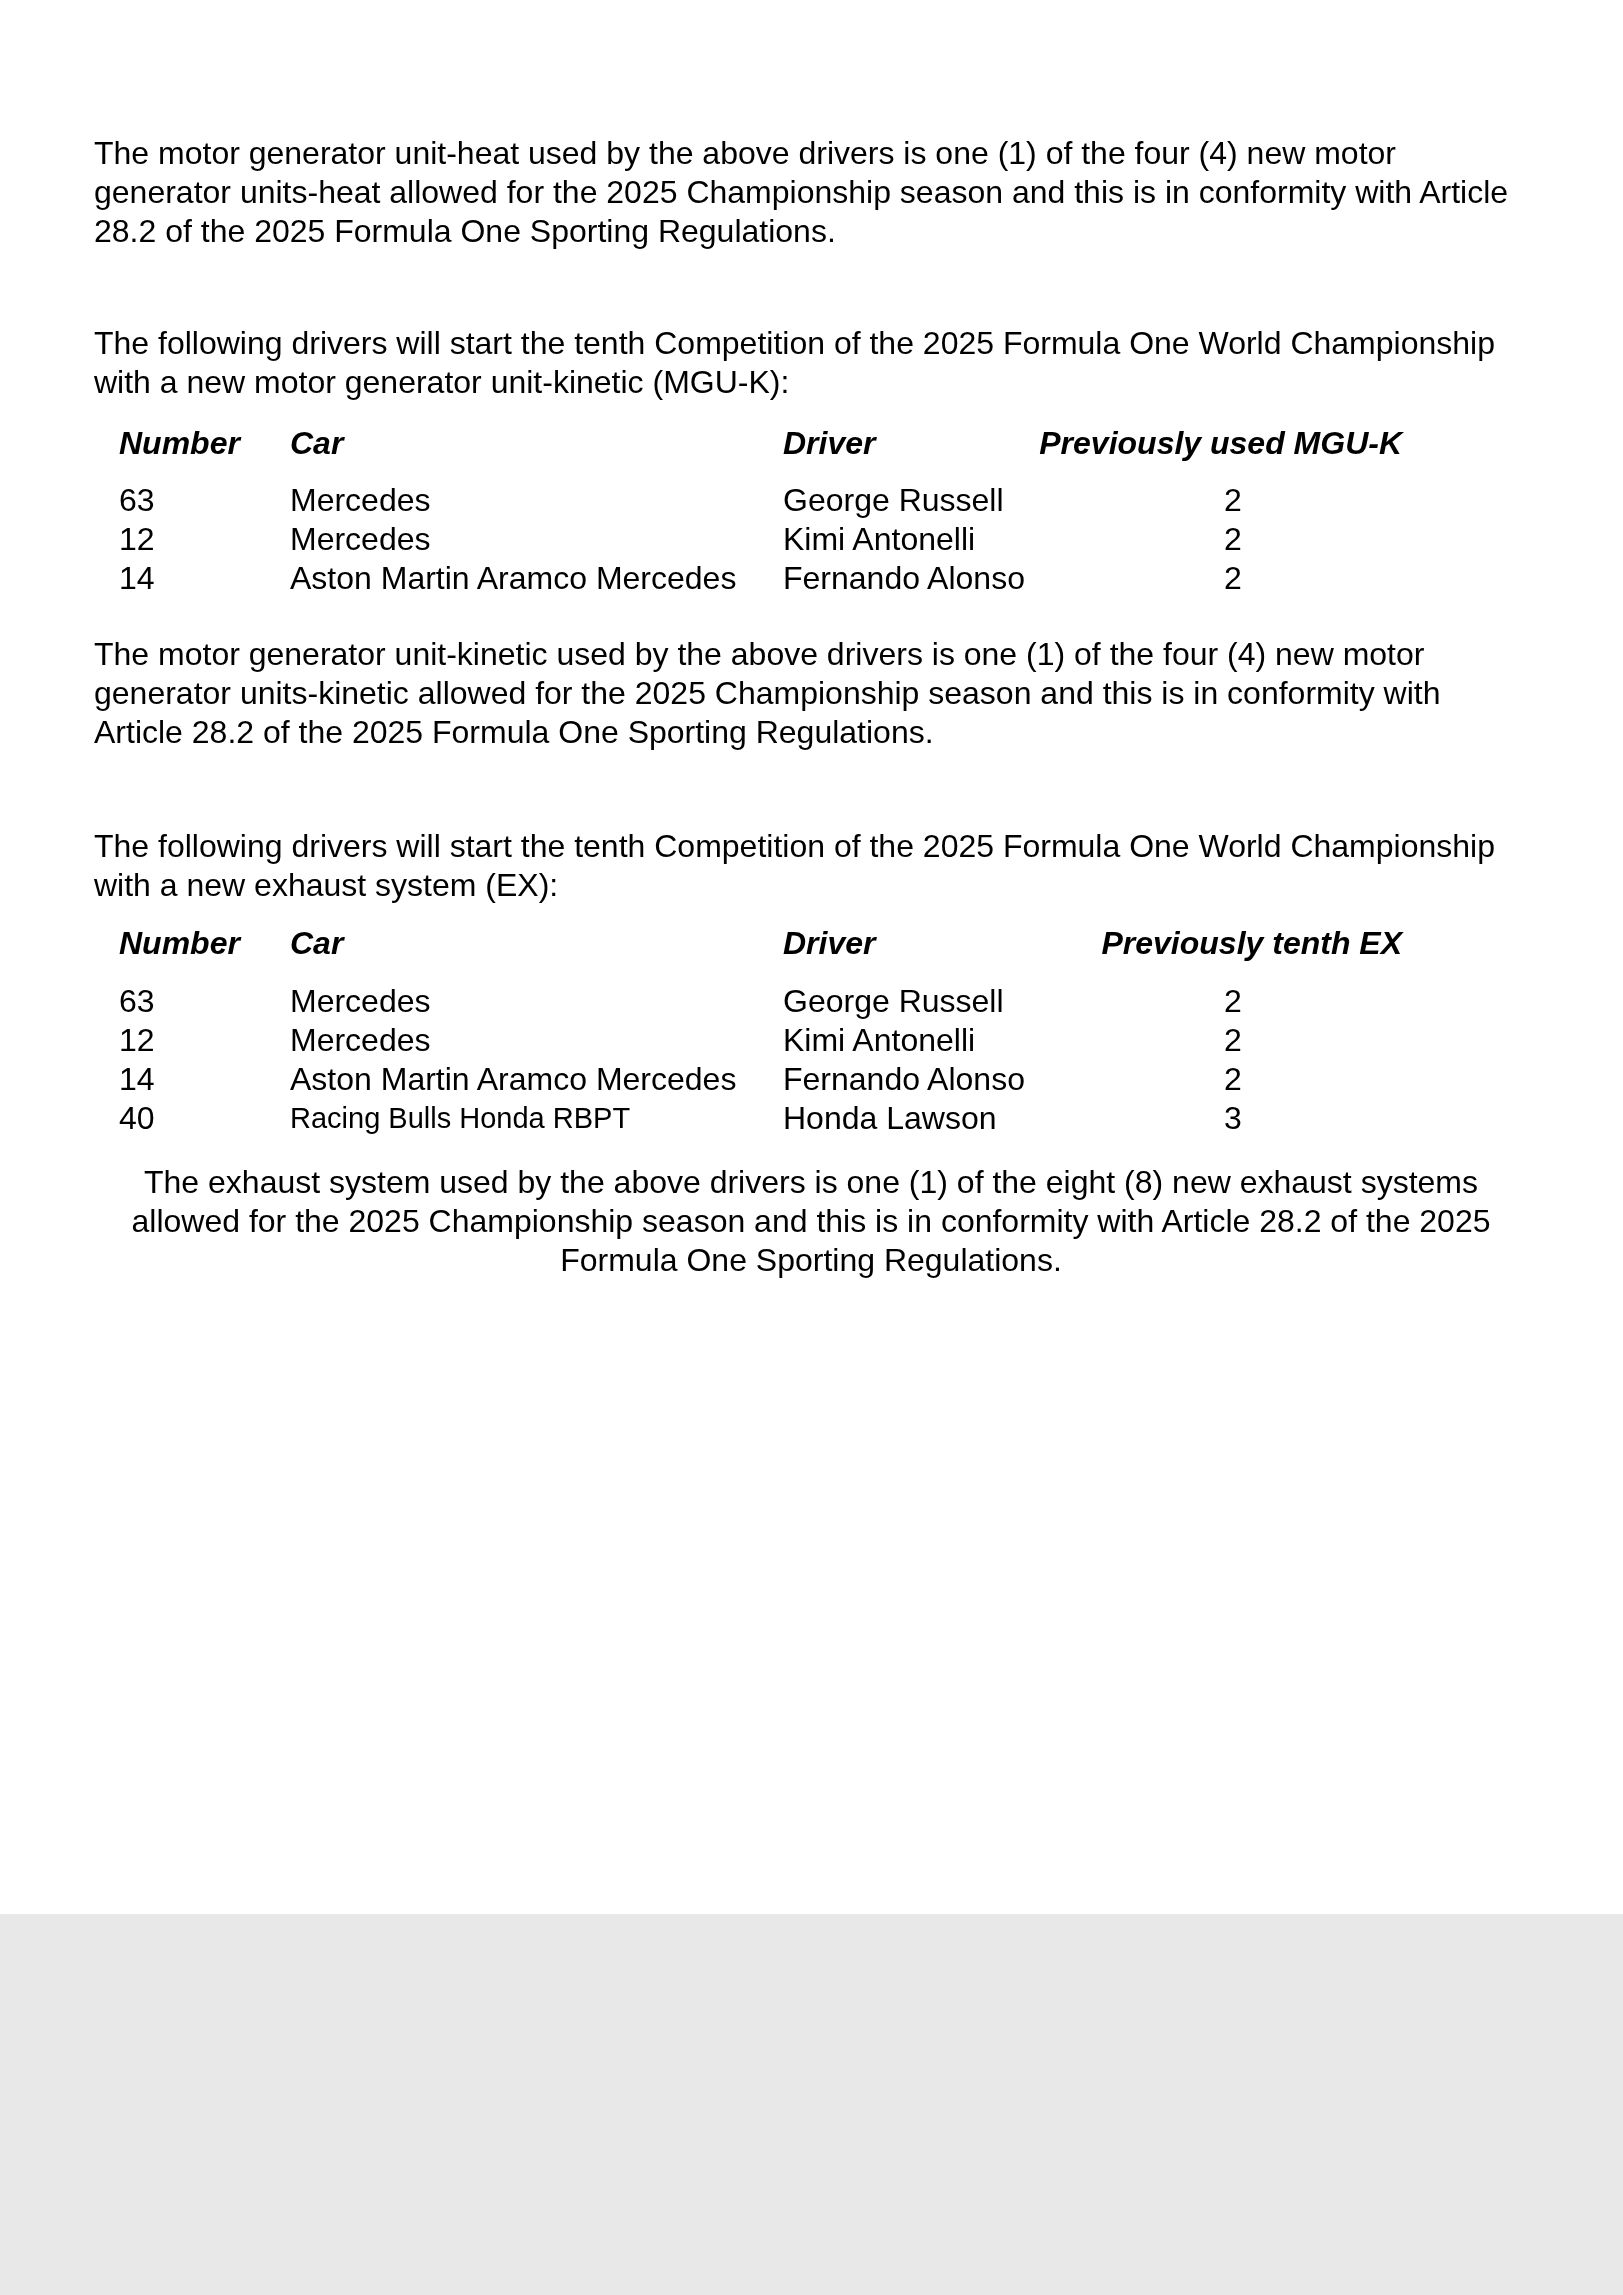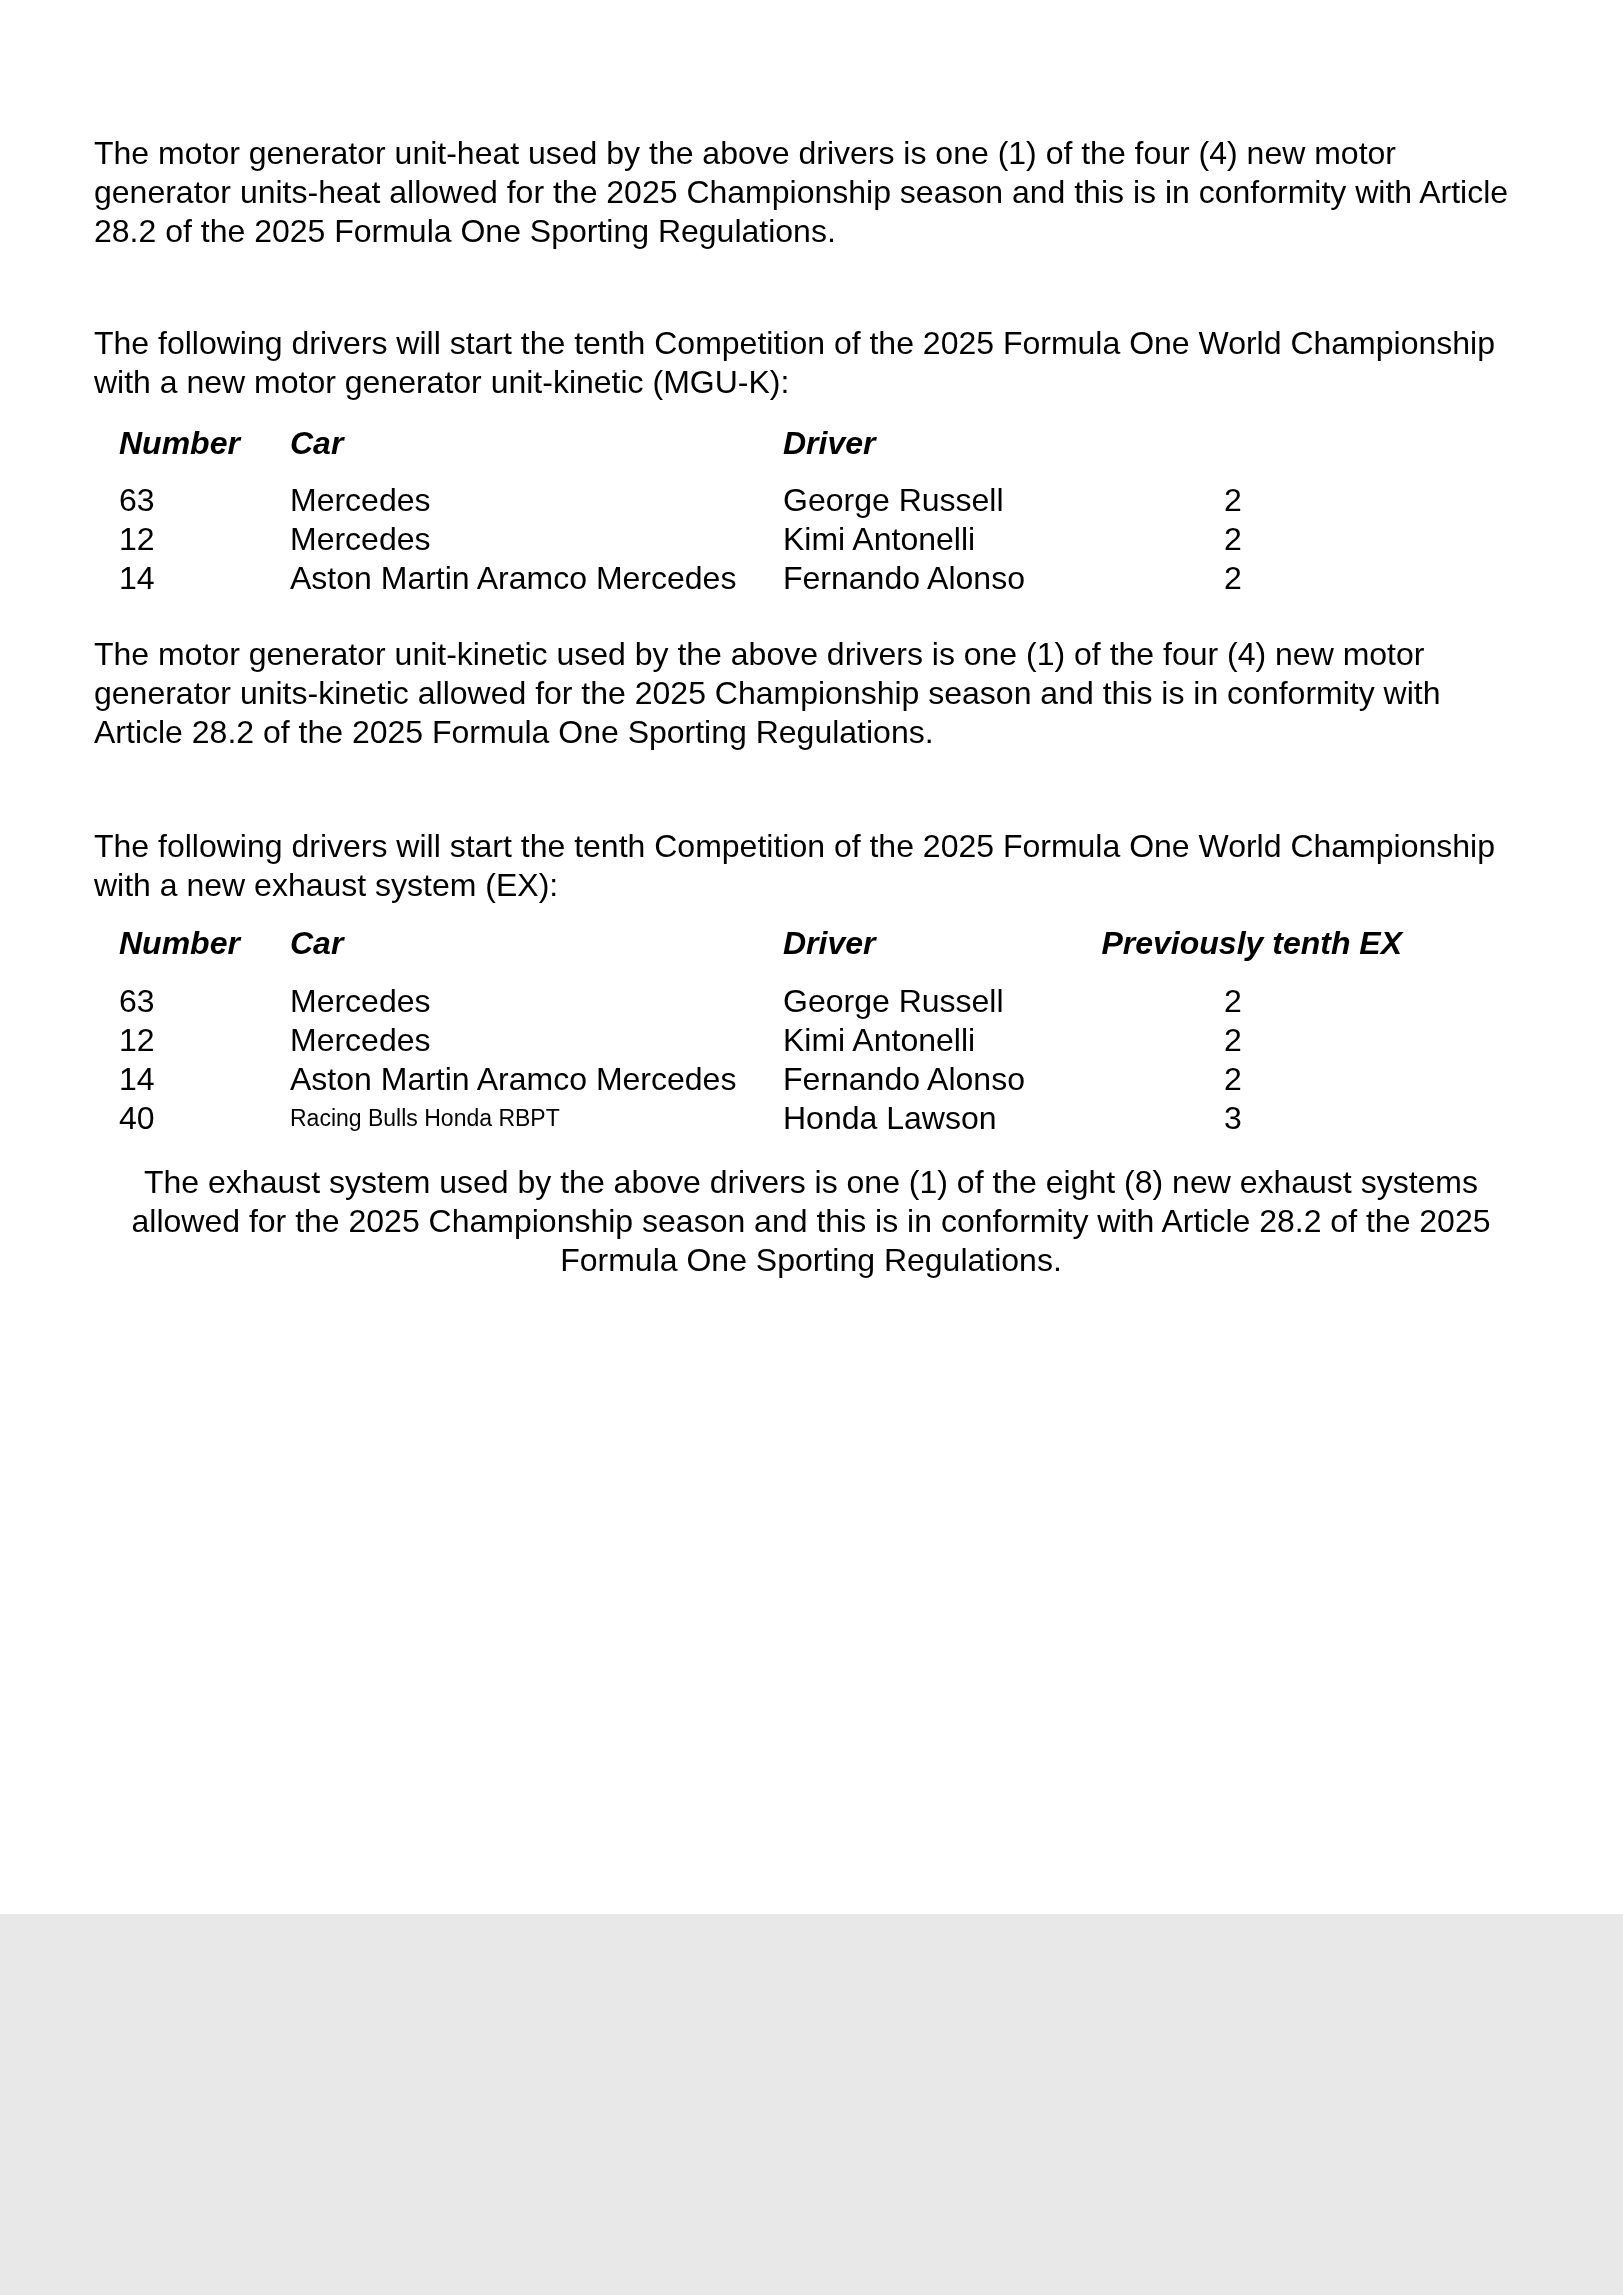--- a/index.html
+++ b/index.html
@@ -26,35 +26,36 @@
     width: 1434px;
     height: 39px;
   }
   .trow span { position: absolute; top: 0; white-space: nowrap; }
   .cell-number { left: 35px; }
   .cell-car    { left: 206px; }
   .cell-driver { left: 699px; }
   .cell-prev   { left: 971px; width: 356px; text-align: center; }
   .thead .cell-prev { left: 752px; width: 566px; text-align: right; }
   .thead span { font-weight: bold; font-style: italic; }
-  .cell-car.small { font-size: 23px; }
+  .cell-car.small { font-size: 29px; }
 </style>
 </head>
 <body>
 
 <div class="page">
 
   <div class="para" style="top: 134px;">The motor generator unit-heat used by the above drivers is one (1) of the four (4) new motor generator units-heat allowed for the 2025 Championship season and this is in conformity with Article 28.2 of the 2025 Formula One Sporting Regulations.</div>
 
   <div class="para" style="top: 324px;">The following drivers will start the tenth Competition of the 2025 Formula One World Championship with a new motor generator unit-kinetic (MGU-K):</div>
 
   <div class="trow thead" style="top: 424px;">
     <span class="cell-number">Number</span>
     <span class="cell-car">Car</span>
     <span class="cell-driver">Driver</span>
+    <span class="cell-prev">Previously used MGU-K</span>
   </div>
 
   <div class="trow" style="top: 481px;">
     <span class="cell-number">63</span>
     <span class="cell-car">Mercedes</span>
     <span class="cell-driver">George Russell</span>
     <span class="cell-prev">2</span>
   </div>
   <div class="trow" style="top: 520px;">
     <span class="cell-number">12</span>

